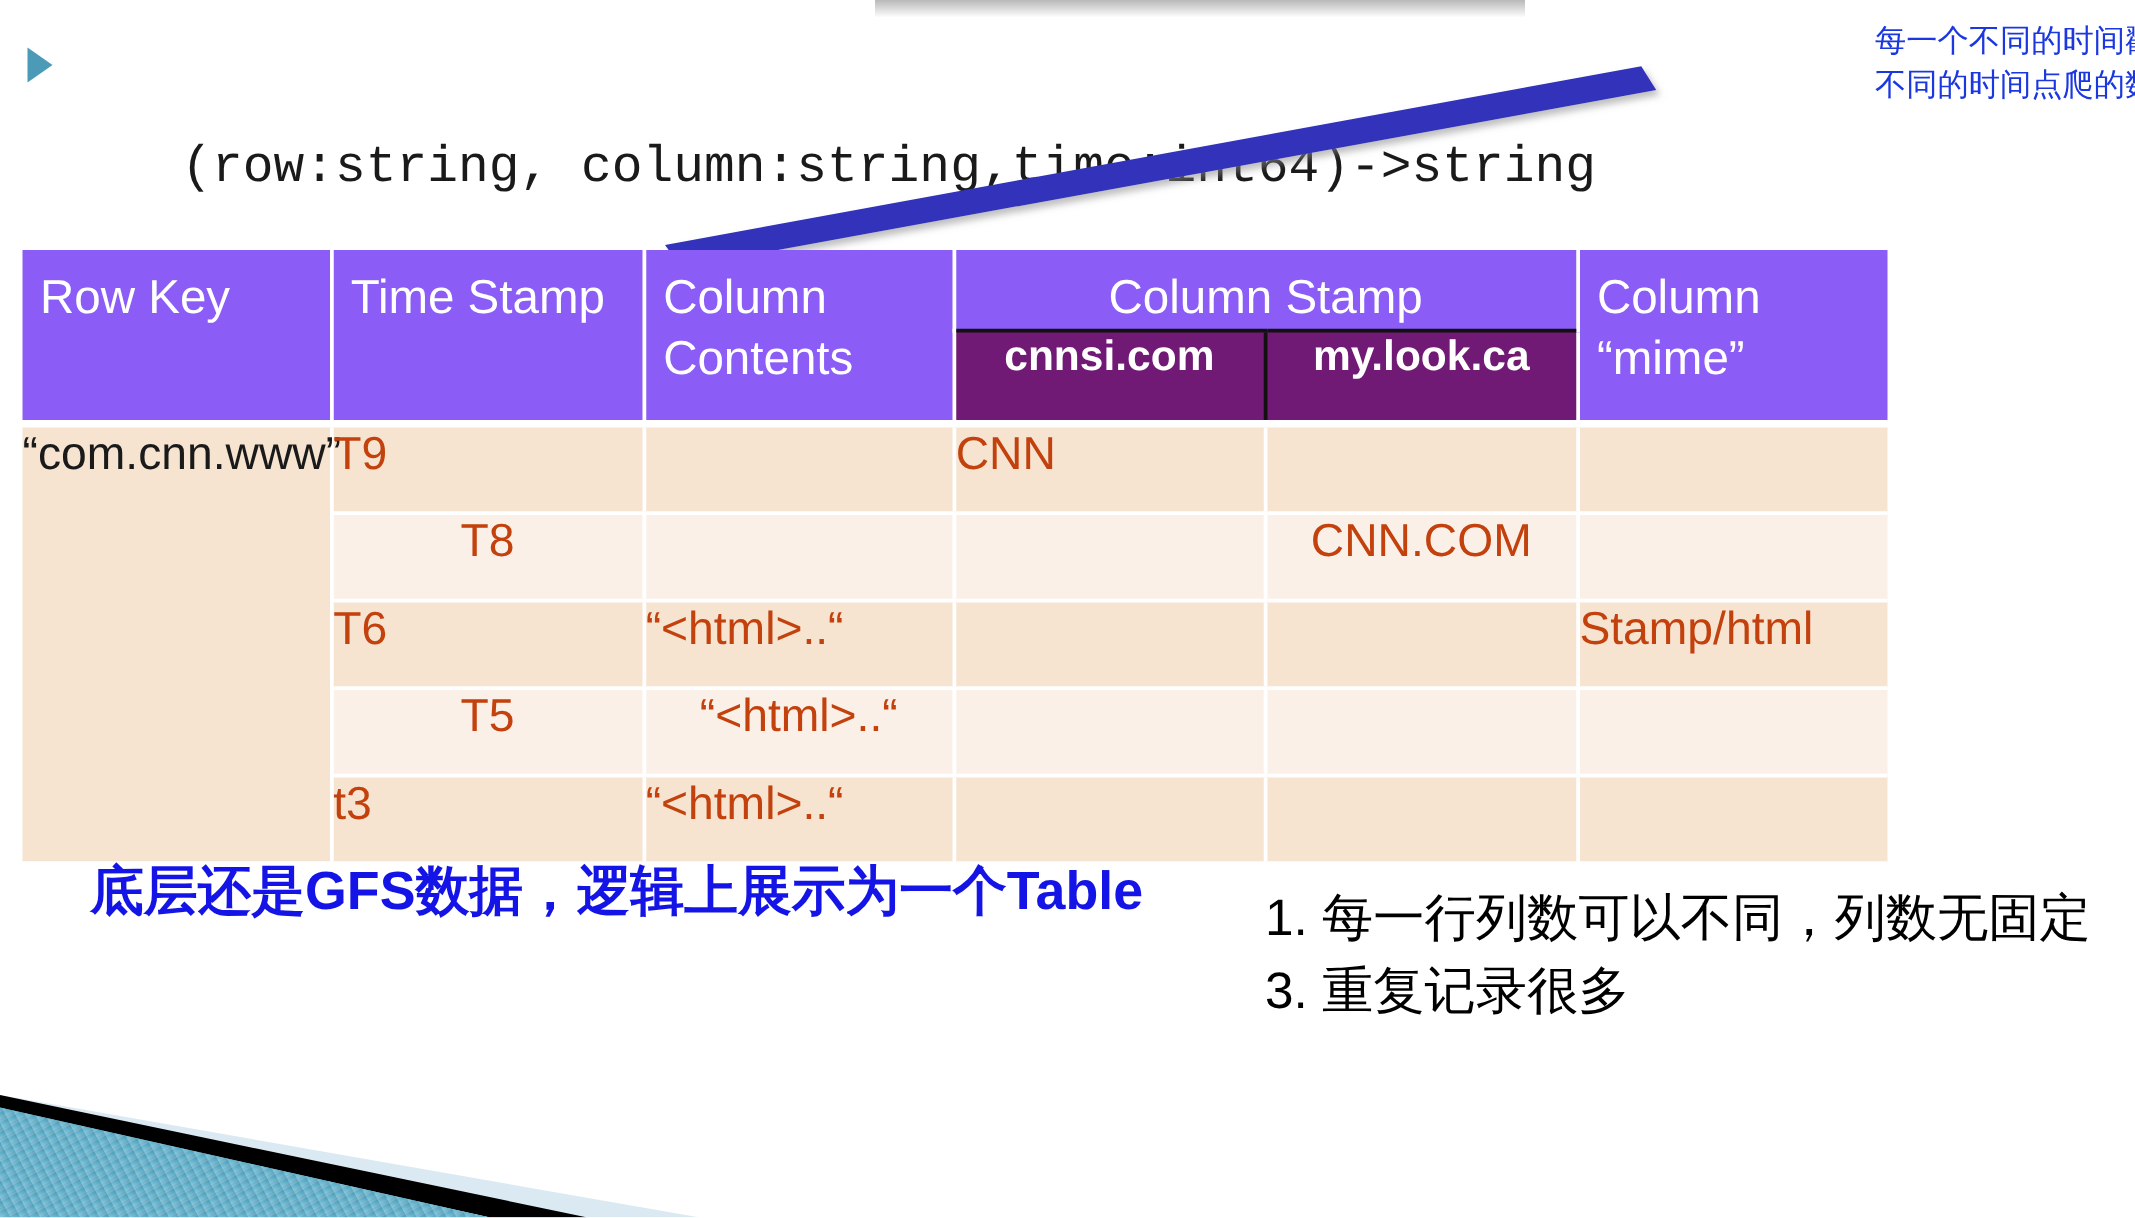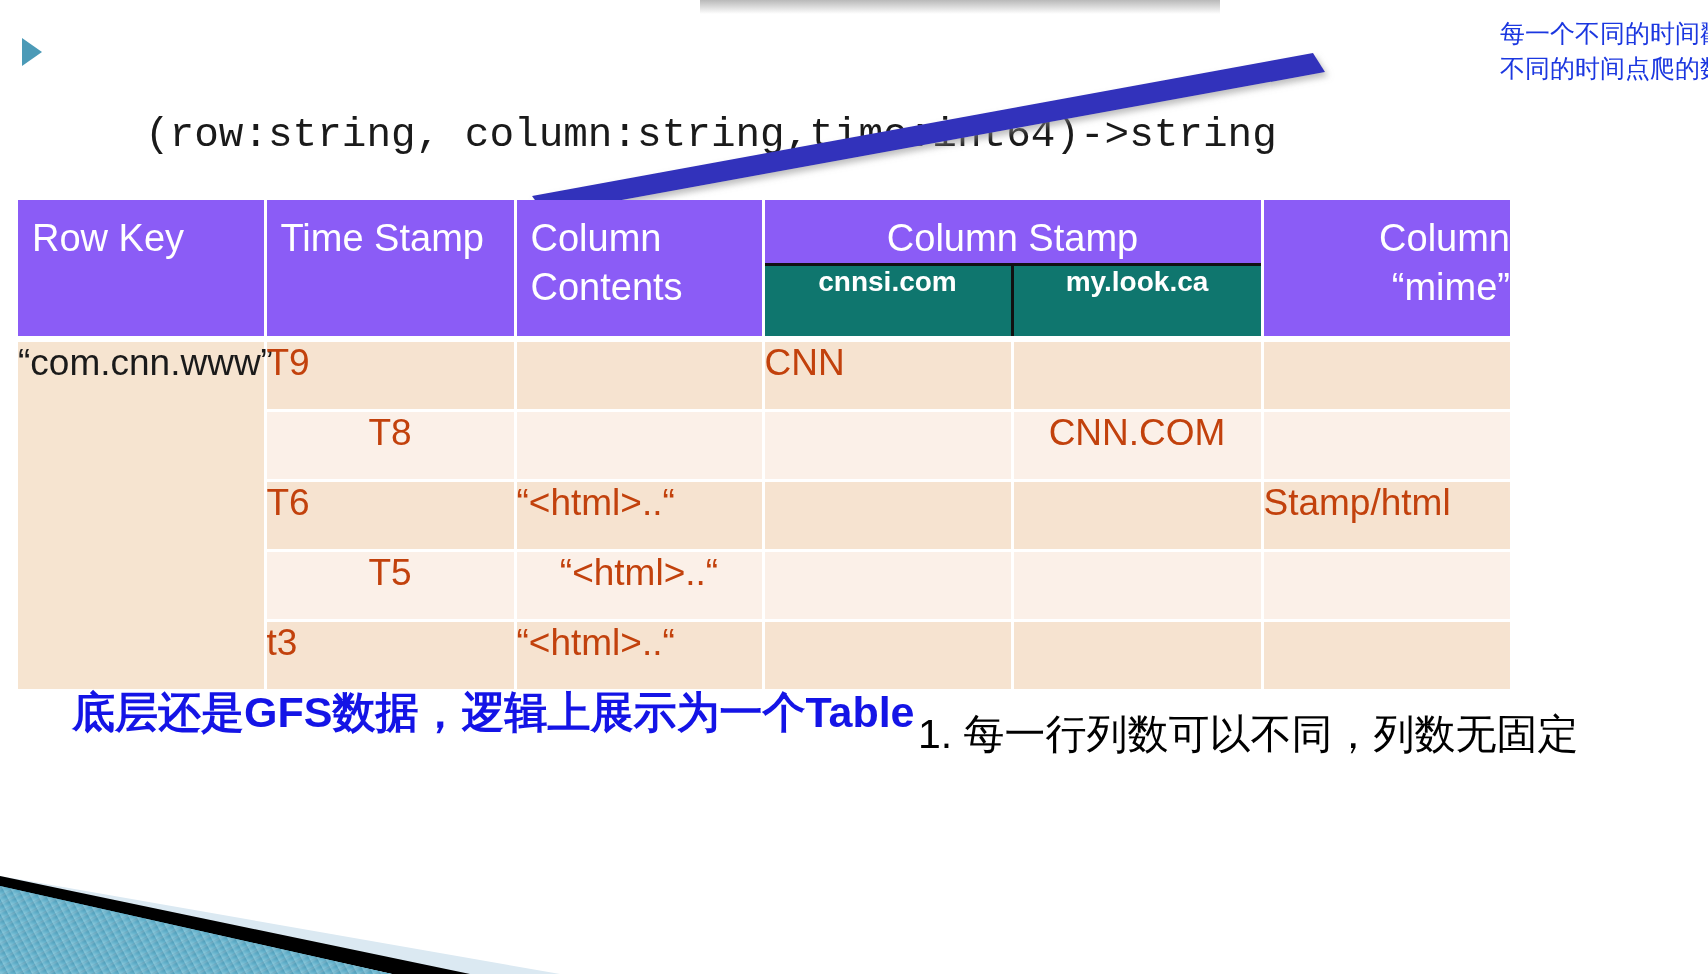--- a/index.html
+++ b/index.html
@@ -105,28 +105,28 @@
     background: #8b5cf6;
     color: #ffffff;
     font-size: 38px;
     font-weight: normal;
     text-align: left;
     border-left: 3px solid #ffffff;
     border-right: 3px solid #ffffff;
     line-height: 1.28;
   }
   .hdr.first { border-left: none; }
-  .hdr.last  { border-right: none; text-align: right; }
+  .hdr.last  { border-right: none; }
   .hdr .pad { padding: 14px 0 0 14px; }
   .hdr-center { text-align: center; }
   .hdr-center .pad { padding: 14px 0 0 0; }
   .hdr-sub {
-    background: #0f766e;
+    background: #701a75;
     color: #ffffff;
-    font-size: 28px;
+    font-size: 34px;
     text-align: center;
     border-top: 3px solid #111111;
     border-left: 3px solid #111111;
     vertical-align: middle;
     height: 70px;
   }
   .hdr-sub.nol { border-left: none; }
 
   .cell {
     font-size: 37px;
@@ -156,21 +156,21 @@
     position: absolute;
     left: 72px;
     top: 684px;
     font-size: 43px;
     color: #1414e6;
     white-space: nowrap;
     font-weight: bold;
   }
   .num-list {
     position: absolute;
-    left: 918px;
+    left: 1012px;
     top: 705px;
     font-size: 41px;
     color: #000000;
     line-height: 1.42;
   }
   .num-list div { white-space: nowrap; }
 
   
   .deco {
     position: absolute;
@@ -281,20 +281,21 @@
       <td class="cell band-a"></td>
       <td class="cell band-a"></td>
     </tr>
   </tbody>
 </table>
 
 <div class="gfs-note">底层还是GFS数据，逻辑上展示为一个Table</div>
 
 <div class="num-list">
   <div>1. 每一行列数可以不同，列数无固定</div>
+  <div>3. 重复记录很多</div>
 </div>
 
 <svg class="deco" viewBox="0 0 560 150" preserveAspectRatio="none">
   <defs>
     <linearGradient id="tealgrad" x1="0" y1="0" x2="1" y2="1">
       <stop offset="0%" stop-color="#3f8ba8"></stop>
       <stop offset="55%" stop-color="#64b1cb"></stop>
       <stop offset="100%" stop-color="#8fcbdd"></stop>
     </linearGradient>
     <pattern id="stripes" width="7" height="7" patternUnits="userSpaceOnUse" patternTransform="rotate(62)">

